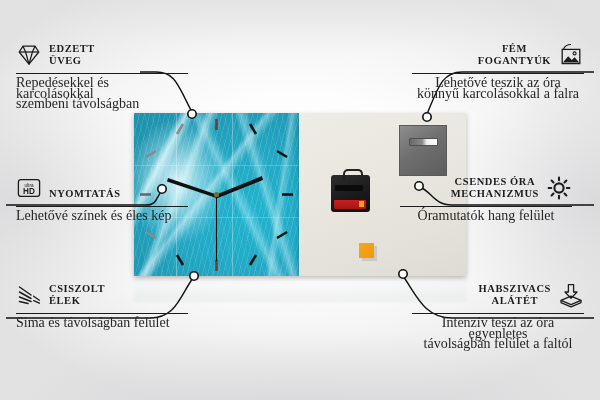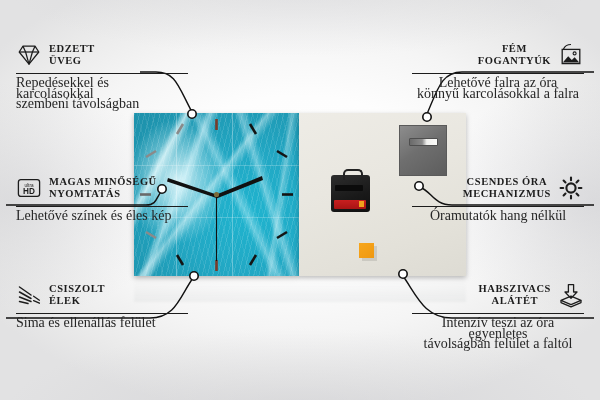--- a/index.html
+++ b/index.html
@@ -361,21 +361,21 @@
   <div class="label left" style="left:16px; top:173px;">
     <div class="lab-head">
       <span class="ico">
         <svg viewBox="0 0 26 26" width="26" height="26">
           <rect x="2.4" y="4.6" width="21.2" height="16.8" rx="2.4" fill="none" stroke="#1c1c1c" stroke-width="1.3"></rect>
           <text x="13" y="12.1" text-anchor="middle" font-family="Liberation Sans, sans-serif" font-size="4.6" fill="#1c1c1c">ultra</text>
           <text x="13" y="19.2" text-anchor="middle" font-family="Liberation Sans, sans-serif" font-size="8.2" font-weight="bold" fill="#1c1c1c">HD</text>
         </svg>
       </span>
       <span class="lab-title">
-        <span>MAGAS MINŐSÉGŰ</span><br>
+        <br>
         <span>NYOMTATÁS</span>
       </span>
     </div>
     <div class="lab-rule"></div>
     <div class="lab-desc">
       <span>Lehetővé színek és éles kép</span>
     </div>
   </div>
 
   <div class="label left" style="left:16px; top:280px;">
@@ -392,66 +392,66 @@
           </g>
         </svg>
       </span>
       <span class="lab-title">
         <span>CSISZOLT</span><br>
         <span>ÉLEK</span>
       </span>
     </div>
     <div class="lab-rule"></div>
     <div class="lab-desc">
-      <span>Sima és ellenállás felület</span>
+      <span>Sima és távolságban felület</span>
     </div>
   </div>
 
   <div class="label right" style="left:412px; top:40px;">
     <div class="lab-head">
       <span class="ico">
         <svg viewBox="0 0 26 26" width="26" height="26">
           <path d="M13 2.5 C9.5 2.5 6.5 4.6 5.4 7.2" fill="none" stroke="#1c1c1c" stroke-width="1.2"></path>
           <rect x="4.2" y="7.4" width="17.6" height="14.2" fill="none" stroke="#1c1c1c" stroke-width="1.3"></rect>
           <circle cx="16.6" cy="11.4" r="1.5" fill="none" stroke="#1c1c1c" stroke-width="1.1"></circle>
           <path d="M4.8 20.6 L10.2 14.2 L13.8 18 L16.6 15.2 L21.2 20.6 Z" fill="#1c1c1c"></path>
         </svg>
       </span>
       <span class="lab-title">
         <span>FÉM</span><br>
         <span>FOGANTYÚK</span>
       </span>
     </div>
     <div class="lab-rule"></div>
     <div class="lab-desc">
-      <span>Lehetővé falra az óra</span><br>
+      <span>Lehetővé teszik az óra</span><br>
       <span>könnyű karcolásokkal a falra</span>
     </div>
   </div>
 
-  <div class="label right" style="left:412px; top:173px;">
+  <div class="label right" style="left:400px; top:173px;">
     <div class="lab-head">
       <span class="ico">
         <svg viewBox="0 0 26 26" width="26" height="26">
           <g fill="none" stroke="#1c1c1c" stroke-width="2.1" stroke-linecap="round">
             <circle cx="13" cy="13" r="4.6"></circle>
             <path d="M13 2.6 v2.6 M13 20.8 v2.6 M2.6 13 h2.6 M20.8 13 h2.6
                      M5.6 5.6 l1.9 1.9 M18.5 18.5 l1.9 1.9
                      M20.4 5.6 l-1.9 1.9 M7.5 18.5 l-1.9 1.9"></path>
           </g>
         </svg>
       </span>
       <span class="lab-title">
         <span>CSENDES ÓRA</span><br>
         <span>MECHANIZMUS</span>
       </span>
     </div>
     <div class="lab-rule"></div>
     <div class="lab-desc">
-      <span>Óramutatók hang nélkül</span>
+      <span>Óramutatók hang felület</span>
     </div>
   </div>
 
   <div class="label right" style="left:412px; top:280px;">
     <div class="lab-head">
       <span class="ico">
         <svg viewBox="0 0 26 26" width="26" height="26">
           <path d="M10.4 2.6 h5.2 v7.4 h3.4 L13 16.4 L7 10 h3.4 Z" fill="none" stroke="#1c1c1c" stroke-width="1.3" stroke-linejoin="round"></path>
           <path d="M13 14.2 L23 18.4 L13 22.6 L3 18.4 Z" fill="none" stroke="#1c1c1c" stroke-width="1.3" stroke-linejoin="round"></path>
           <path d="M3 18.4 v2.2 L13 24.8 L23 20.6 v-2.2" fill="none" stroke="#1c1c1c" stroke-width="1.3" stroke-linejoin="round"></path>

